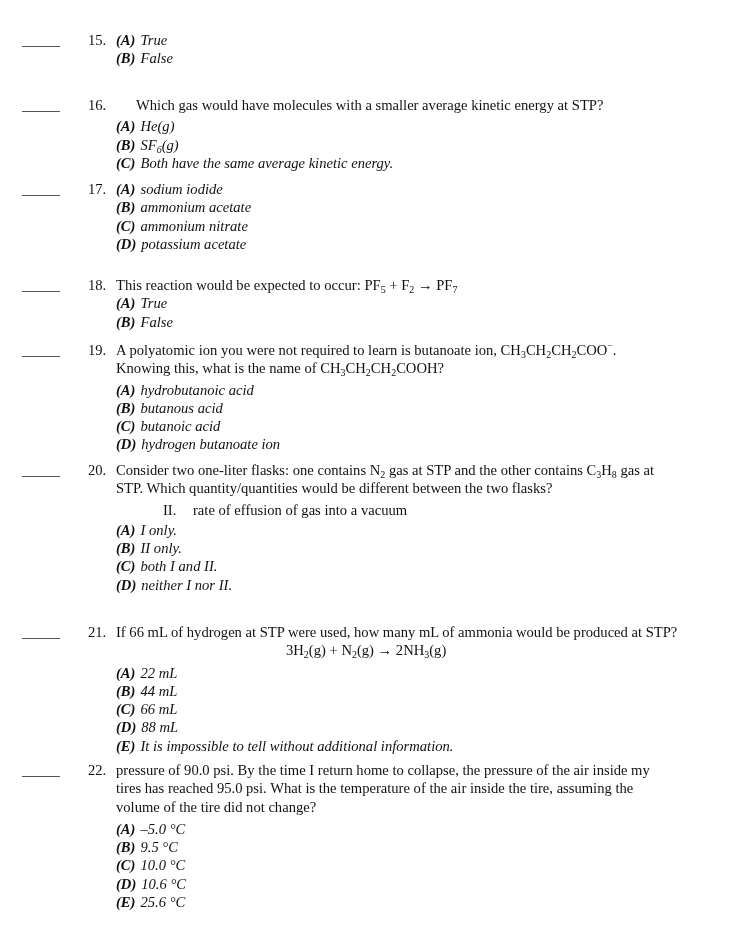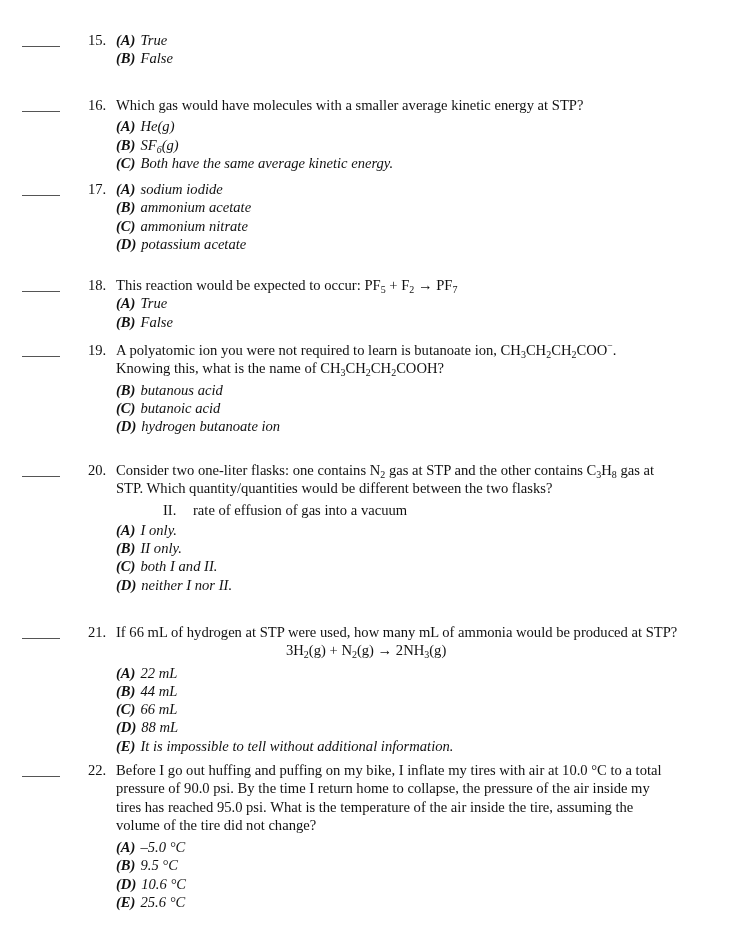--- a/index.html
+++ b/index.html
@@ -59,21 +59,21 @@
   <div class="body">
     <div class="opt"><span class="opt-letter">(A)</span><span>True</span></div>
     <div class="opt"><span class="opt-letter">(B)</span><span>False</span></div>
   </div>
 </div>
 
 <div class="q" style="top:96px;">
   <div class="blank" style="top:15px;"></div>
   <div class="qnum">16.</div>
   <div class="body">
-    <div class="line" style="margin-bottom:3px;">Which gas would have molecules with a smaller average kinetic energy at STP?</div>
+    <div class="line" style="margin-bottom:3px;margin-left:20px;">Which gas would have molecules with a smaller average kinetic energy at STP?</div>
     <div class="opt"><span class="opt-letter">(A)</span><span>He(g)</span></div>
     <div class="opt"><span class="opt-letter">(B)</span><span>SF</span><span class="sub">6</span><span>(g)</span></div>
     <div class="opt"><span class="opt-letter">(C)</span><span>Both have the same average kinetic energy.</span></div>
   </div>
 </div>
 
 <div class="q" style="top:180px;">
   <div class="blank" style="top:15px;"></div>
   <div class="qnum">17.</div>
   <div class="body">
@@ -93,20 +93,21 @@
     <div class="opt"><span class="opt-letter">(B)</span><span>False</span></div>
   </div>
 </div>
 
 <div class="q" style="top:341px;">
   <div class="blank" style="top:15px;"></div>
   <div class="qnum">19.</div>
   <div class="body">
     <div class="line"><span>A polyatomic ion you were not required to learn is butanoate ion, CH</span><span class="sub">3</span><span>CH</span><span class="sub">2</span><span>CH</span><span class="sub">2</span><span>COO</span><span class="sup">−</span><span>.</span></div>
     <div class="line" style="margin-bottom:3px;"><span>Knowing this, what is the name of CH</span><span class="sub">3</span><span>CH</span><span class="sub">2</span><span>CH</span><span class="sub">2</span><span>COOH?</span></div>
+    <div class="opt"><span class="opt-letter">(A)</span><span>hydrobutanoic acid</span></div>
     <div class="opt"><span class="opt-letter">(B)</span><span>butanous acid</span></div>
     <div class="opt"><span class="opt-letter">(C)</span><span>butanoic acid</span></div>
     <div class="opt"><span class="opt-letter">(D)</span><span>hydrogen butanoate ion</span></div>
   </div>
 </div>
 
 <div class="q" style="top:461px;">
   <div class="blank" style="top:15px;"></div>
   <div class="qnum">20.</div>
   <div class="body">
@@ -131,22 +132,22 @@
     <div class="opt"><span class="opt-letter">(C)</span><span>66 mL</span></div>
     <div class="opt"><span class="opt-letter">(D)</span><span>88 mL</span></div>
     <div class="opt"><span class="opt-letter">(E)</span><span>It is impossible to tell without additional information.</span></div>
   </div>
 </div>
 
 <div class="q" style="top:761px;">
   <div class="blank" style="top:15px;"></div>
   <div class="qnum">22.</div>
   <div class="body">
-    <div class="line">Before I go out huffing and puffing on my bike, I inflate my tires with air at 10.0 °C to a total</div>
     <div class="line">pressure of 90.0 psi.  By the time I return home to collapse, the pressure of the air inside my</div>
     <div class="line">tires has reached 95.0 psi. What is the temperature of the air inside the tire, assuming the</div>
     <div class="line" style="margin-bottom:4px;">volume of the tire did not change?</div>
     <div class="opt"><span class="opt-letter">(A)</span><span>–5.0 °C</span></div>
     <div class="opt"><span class="opt-letter">(B)</span><span>9.5 °C</span></div>
+    <div class="opt"><span class="opt-letter">(C)</span><span>10.0 °C</span></div>
     <div class="opt"><span class="opt-letter">(D)</span><span>10.6 °C</span></div>
     <div class="opt"><span class="opt-letter">(E)</span><span>25.6 °C</span></div>
   </div>
 </div>
 
 </body></html>

